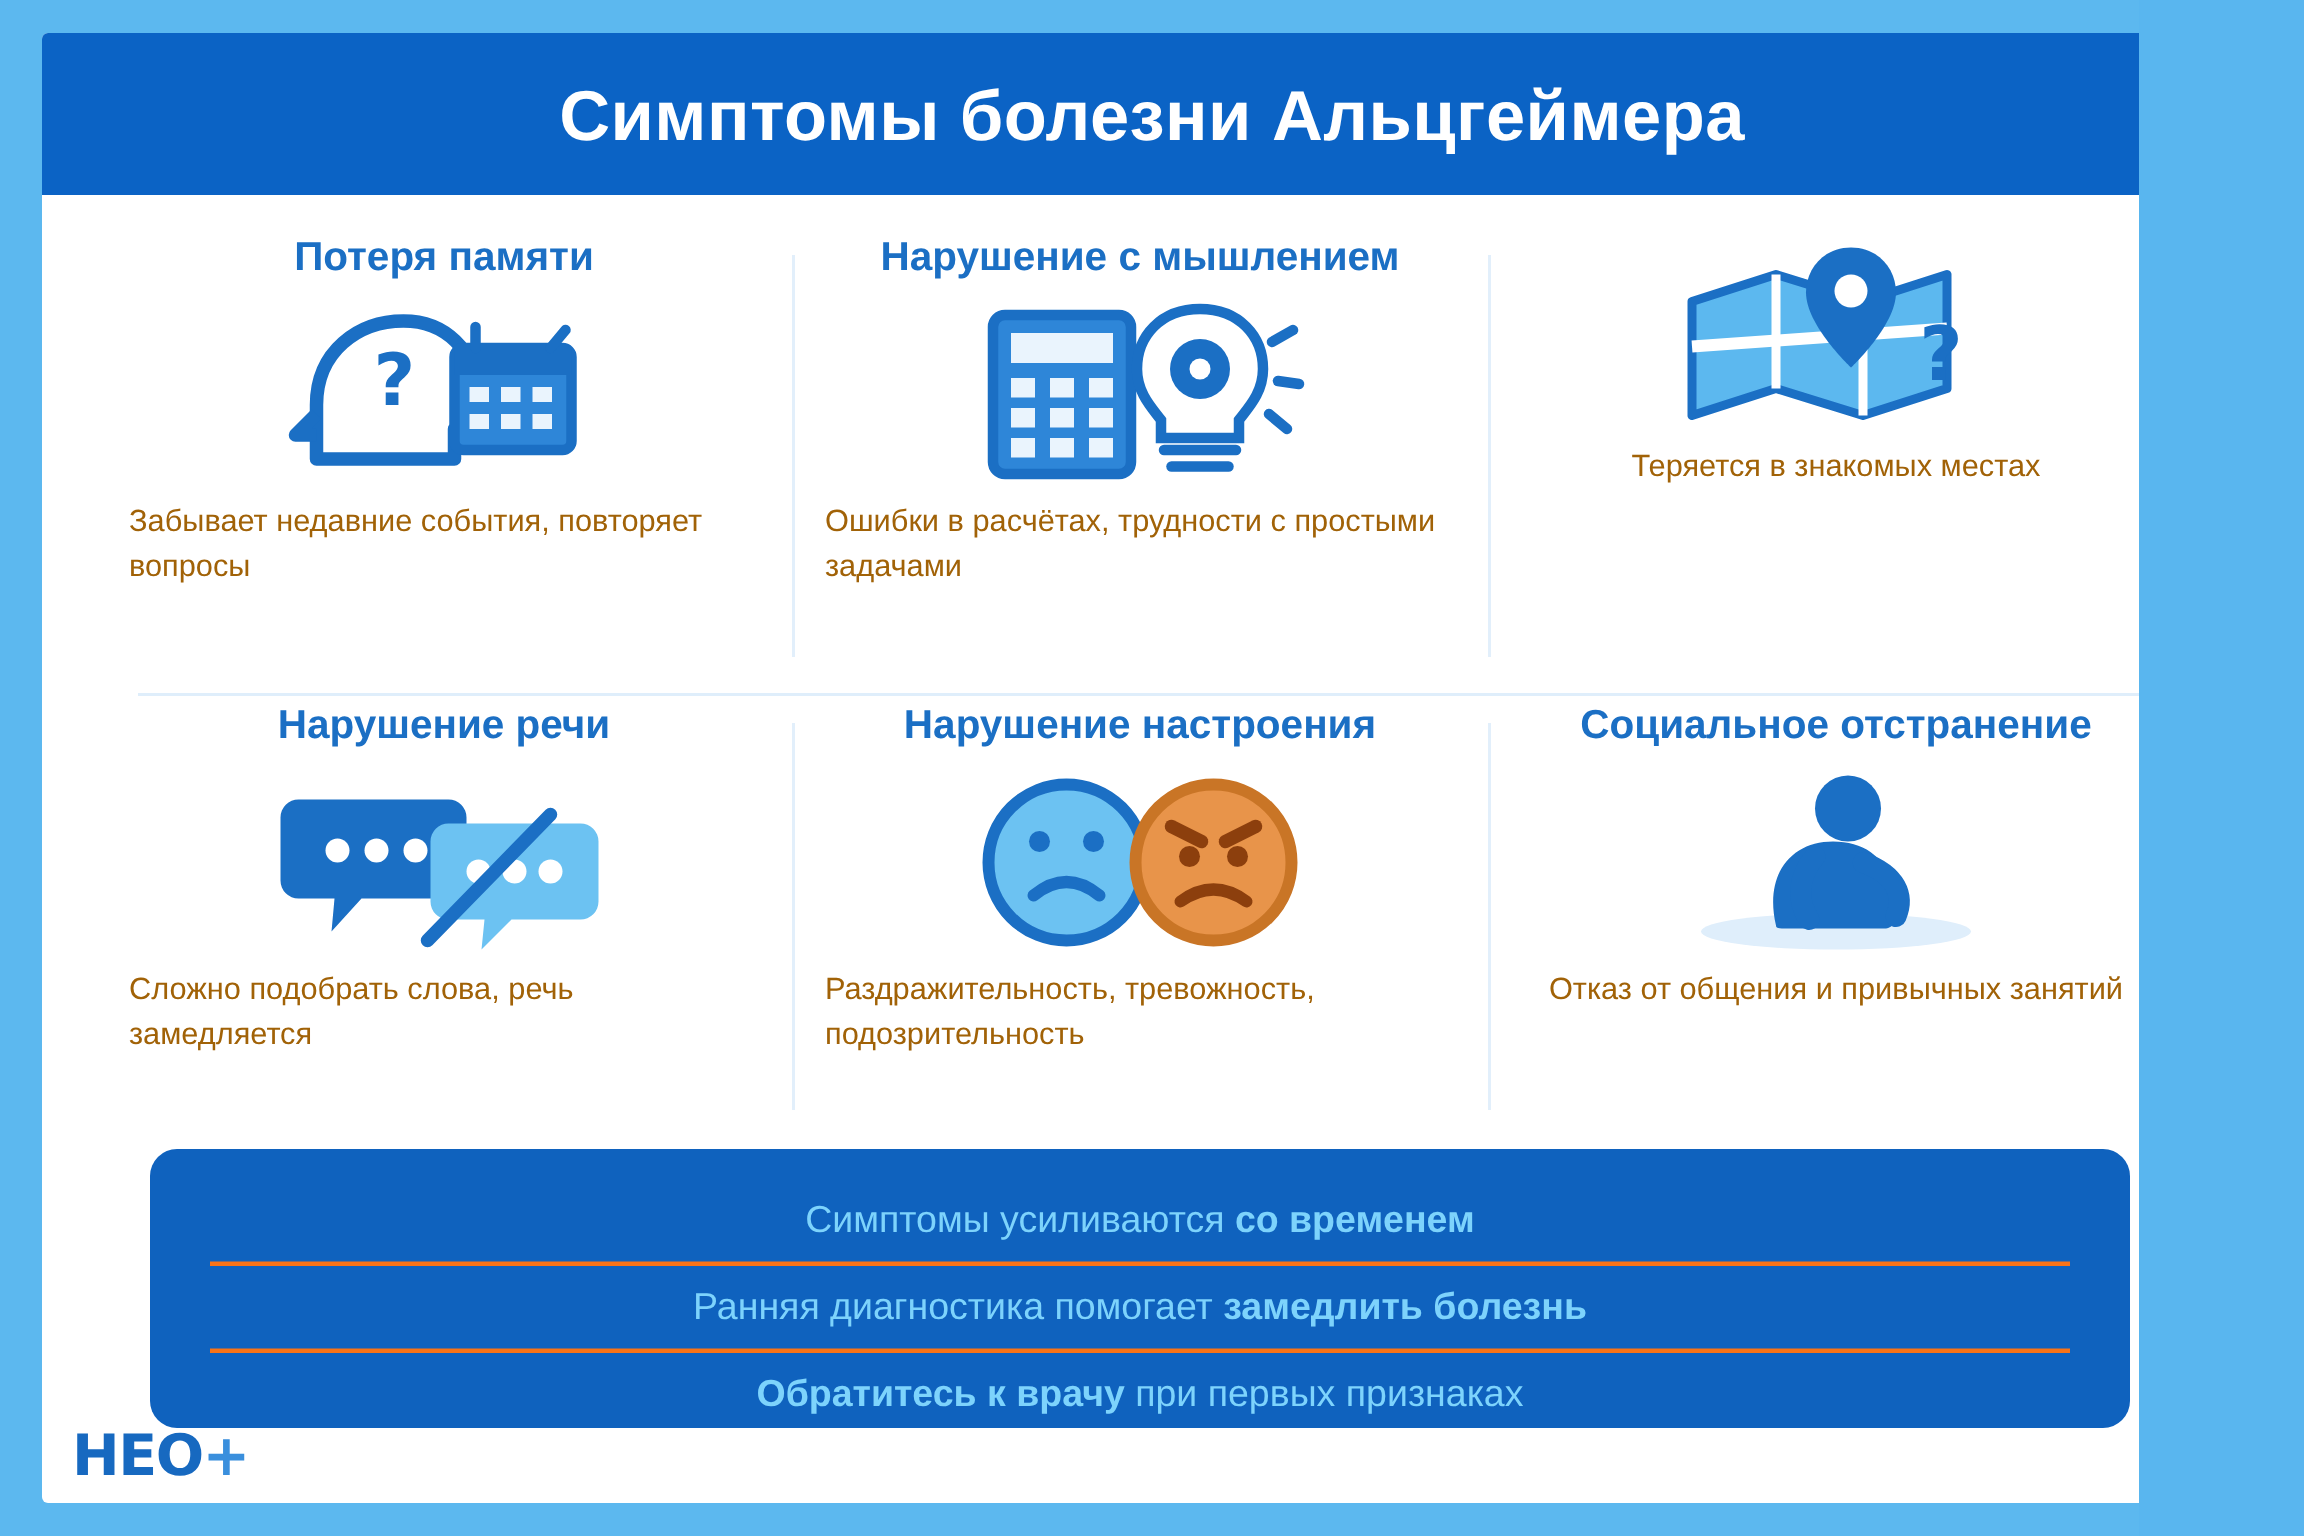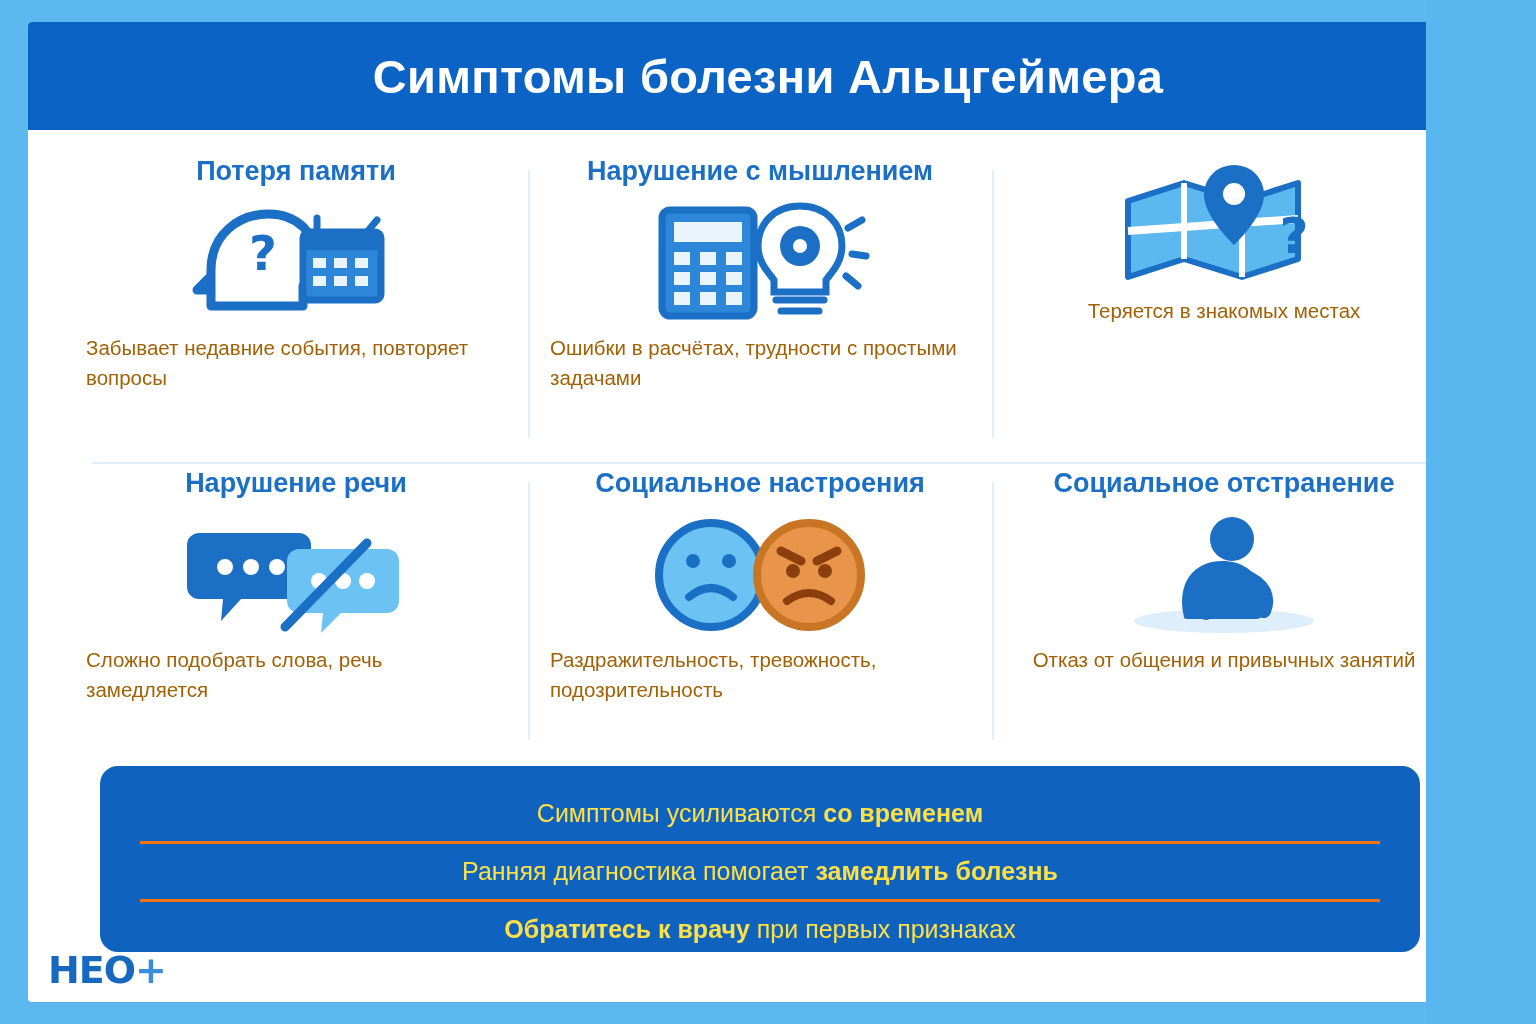--- a/index.html
+++ b/index.html
@@ -96,21 +96,21 @@
     max-width: 420px;
   }
   .footer {
     margin: 8px 36px 0 36px;
     background: #0f62be;
     border-radius: 18px;
     padding: 20px 40px 22px 40px;
     height: 186px;
   }
   .footer-line {
-    color: #fde047;
+    color: #7dd3fc;
     font-size: 25px;
     text-align: center;
     padding: 13px 0;
   }
   .footer-line + .footer-line {
     border-top: 3px solid #f97316;
   }
   .footer-line b { font-weight: bold; }
   .logo {
     position: absolute;
@@ -231,21 +231,21 @@
                   <circle cx="162" cy="66" r="8"></circle>
                   <circle cx="186" cy="66" r="8"></circle>
               </g>
               <line x1="104" y1="112" x2="186" y2="28" stroke="#1b6fc4" stroke-width="9" stroke-linecap="round"></line>
             </svg>
           </div>
           <p>Сложно подобрать слова, речь замедляется</p>
         </div>
 
         <div class="cell">
-          <h2>Социальное настроения</h2>
+          <h2>Нарушение настроения</h2>
           <div class="icon-wrap">
             <svg width="230" height="120" viewBox="0 0 230 120">
               <circle cx="66" cy="60" r="52" fill="#6cc2f2" stroke="#1b6fc4" stroke-width="8"></circle>
               <circle cx="48" cy="46" r="7" fill="#1b6fc4"></circle>
               <circle cx="84" cy="46" r="7" fill="#1b6fc4"></circle>
               <path d="M44 82 Q66 64 88 82" fill="none" stroke="#1b6fc4" stroke-width="8" stroke-linecap="round"></path>
               <circle cx="164" cy="60" r="52" fill="#e8944a" stroke="#c97526" stroke-width="8"></circle>
               <path d="M136 36 L156 46" stroke="#8c3f0d" stroke-width="9" stroke-linecap="round"></path>
               <path d="M192 36 L172 46" stroke="#8c3f0d" stroke-width="9" stroke-linecap="round"></path>
               <circle cx="148" cy="56" r="7" fill="#8c3f0d"></circle>

